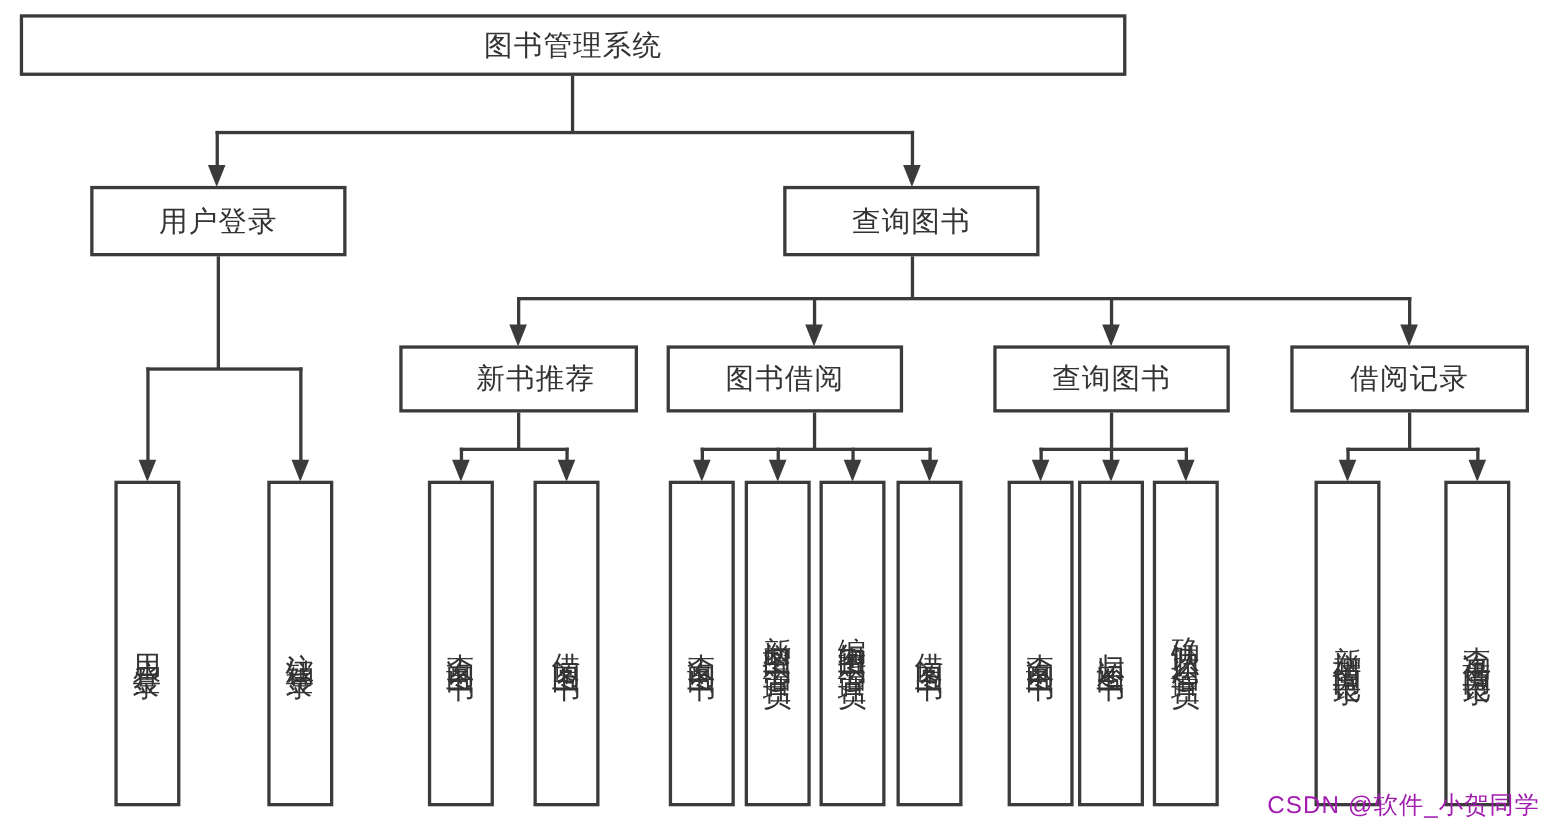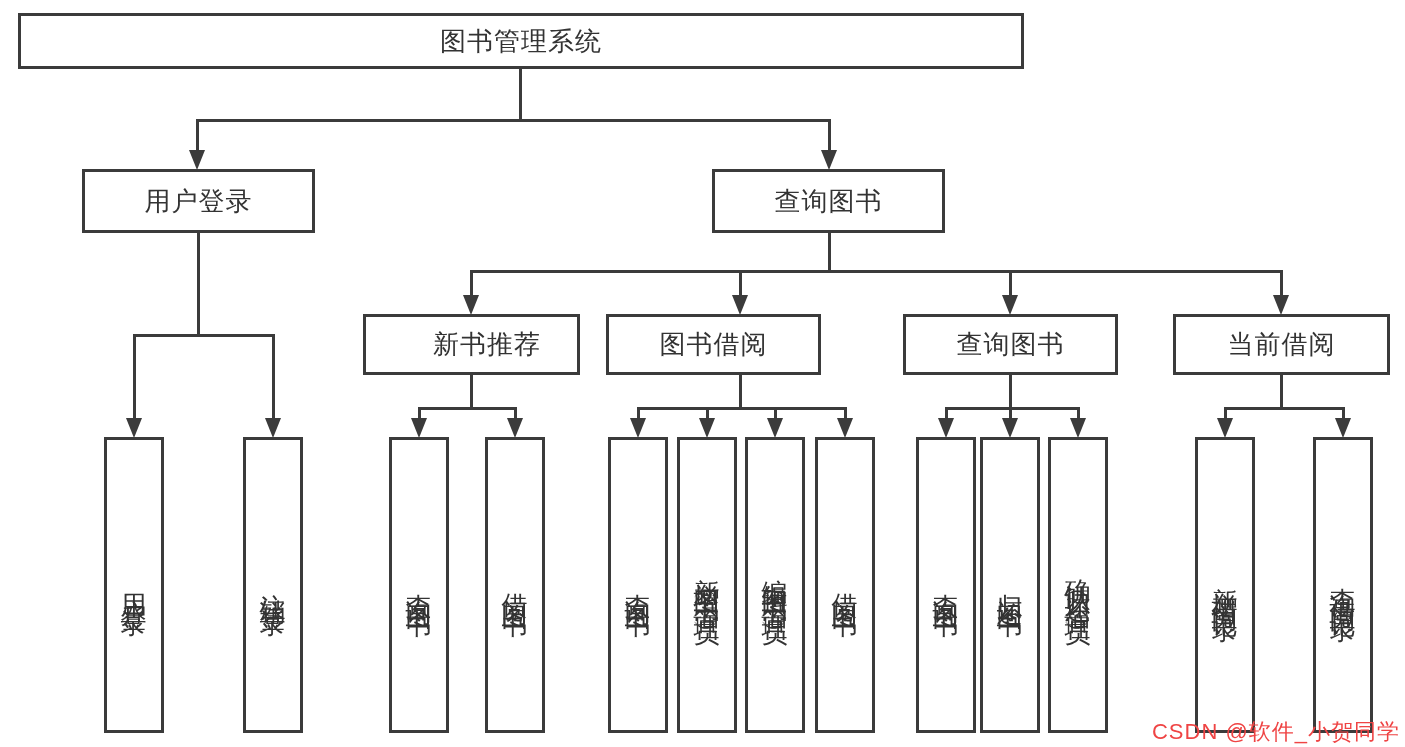--- a/index.html
+++ b/index.html
@@ -133,21 +133,21 @@
       <div class="node horizontal" style="left: 363px; top: 314px; width: 217px; height: 61px; padding-left: 31px;">
         <span class="node-label">新书推荐</span>
       </div>
       <div class="node horizontal" style="left: 606px; top: 314px; width: 215px; height: 61px;">
         <span class="node-label">图书借阅</span>
       </div>
       <div class="node horizontal" style="left: 903px; top: 314px; width: 215px; height: 61px;">
         <span class="node-label">查询图书</span>
       </div>
       <div class="node horizontal" style="left: 1173px; top: 314px; width: 217px; height: 61px;">
-        <span class="node-label">当前借阅</span>
+        <span class="node-label">借阅记录</span>
       </div>
       <div class="node vertical" style="left: 104px; top: 437px; width: 60px; height: 296px;">
         <span class="node-label">用户登录</span>
       </div>
       <div class="node vertical" style="left: 243px; top: 437px; width: 60px; height: 296px;">
         <span class="node-label">注销登录</span>
       </div>
       <div class="node vertical" style="left: 389px; top: 437px; width: 60px; height: 296px;">
         <span class="node-label">查询图书</span>
       </div>
@@ -175,14 +175,14 @@
       <div class="node vertical" style="left: 1048px; top: 437px; width: 60px; height: 296px;">
         <span class="node-label">确认归还（管理员）</span>
       </div>
       <div class="node vertical" style="left: 1195px; top: 437px; width: 60px; height: 296px;">
         <span class="node-label">新增借阅记录</span>
       </div>
       <div class="node vertical" style="left: 1313px; top: 437px; width: 60px; height: 296px;">
         <span class="node-label">查询借阅记录</span>
       </div>
     </div>
-  <div class="watermark" style="color: #ef4444;">CSDN @软件_小贺同学</div>
+  <div class="watermark" style="color: #a21caf;">CSDN @软件_小贺同学</div>
 </div>
 
 </body></html>

